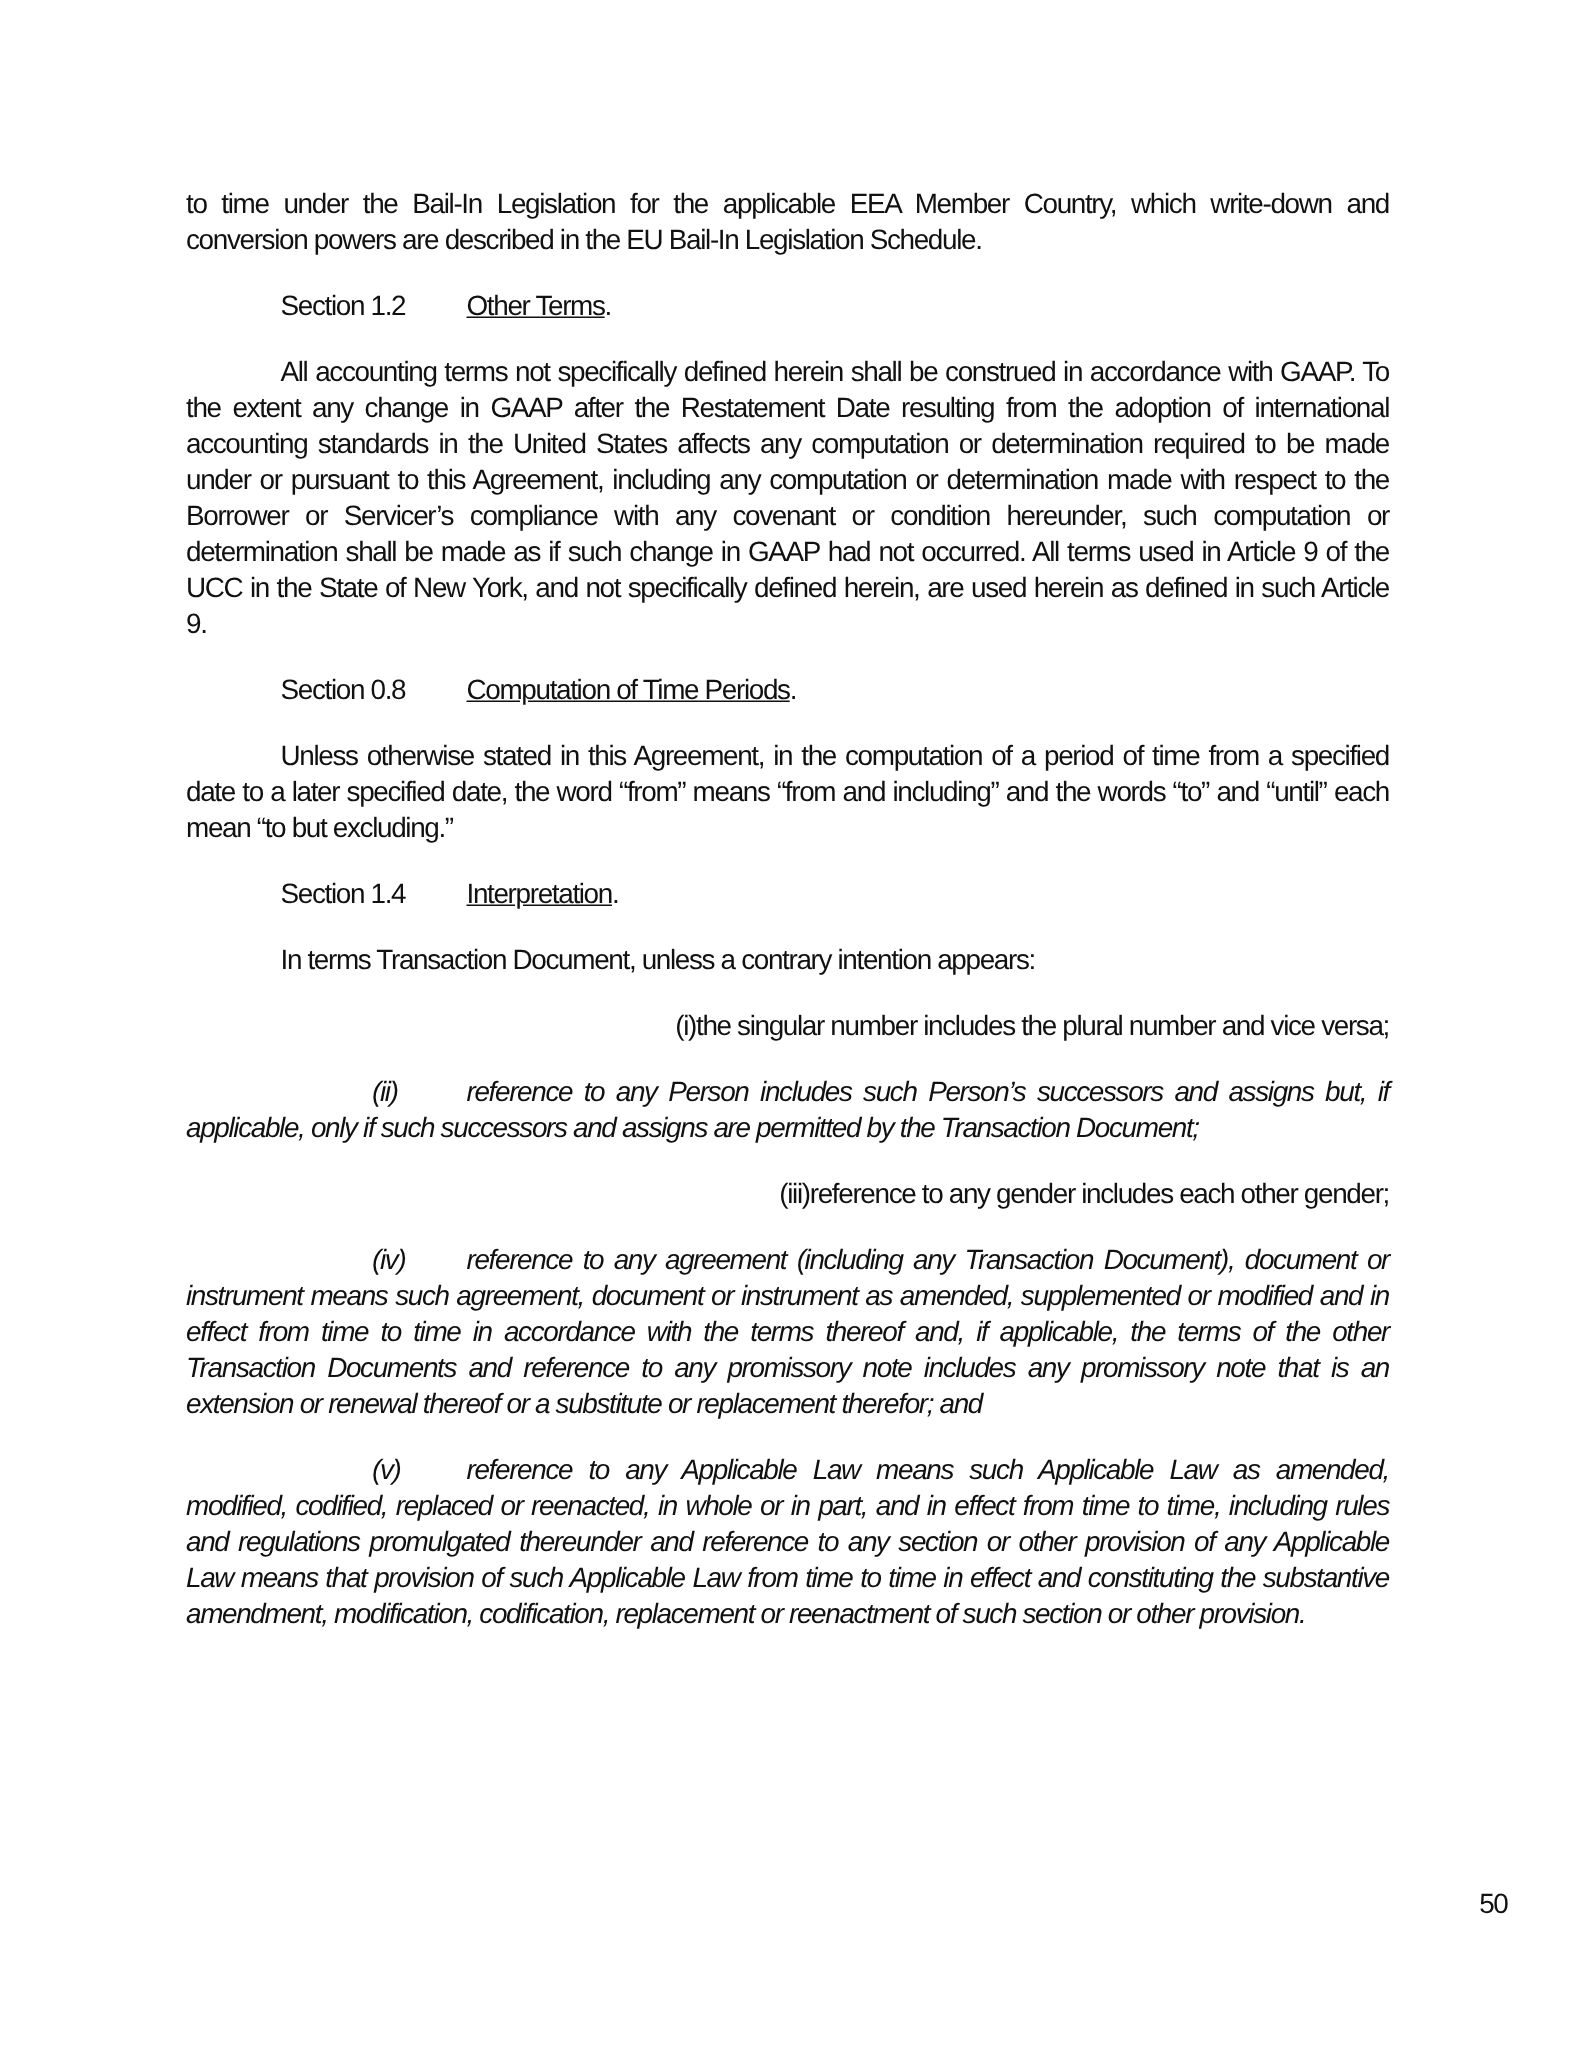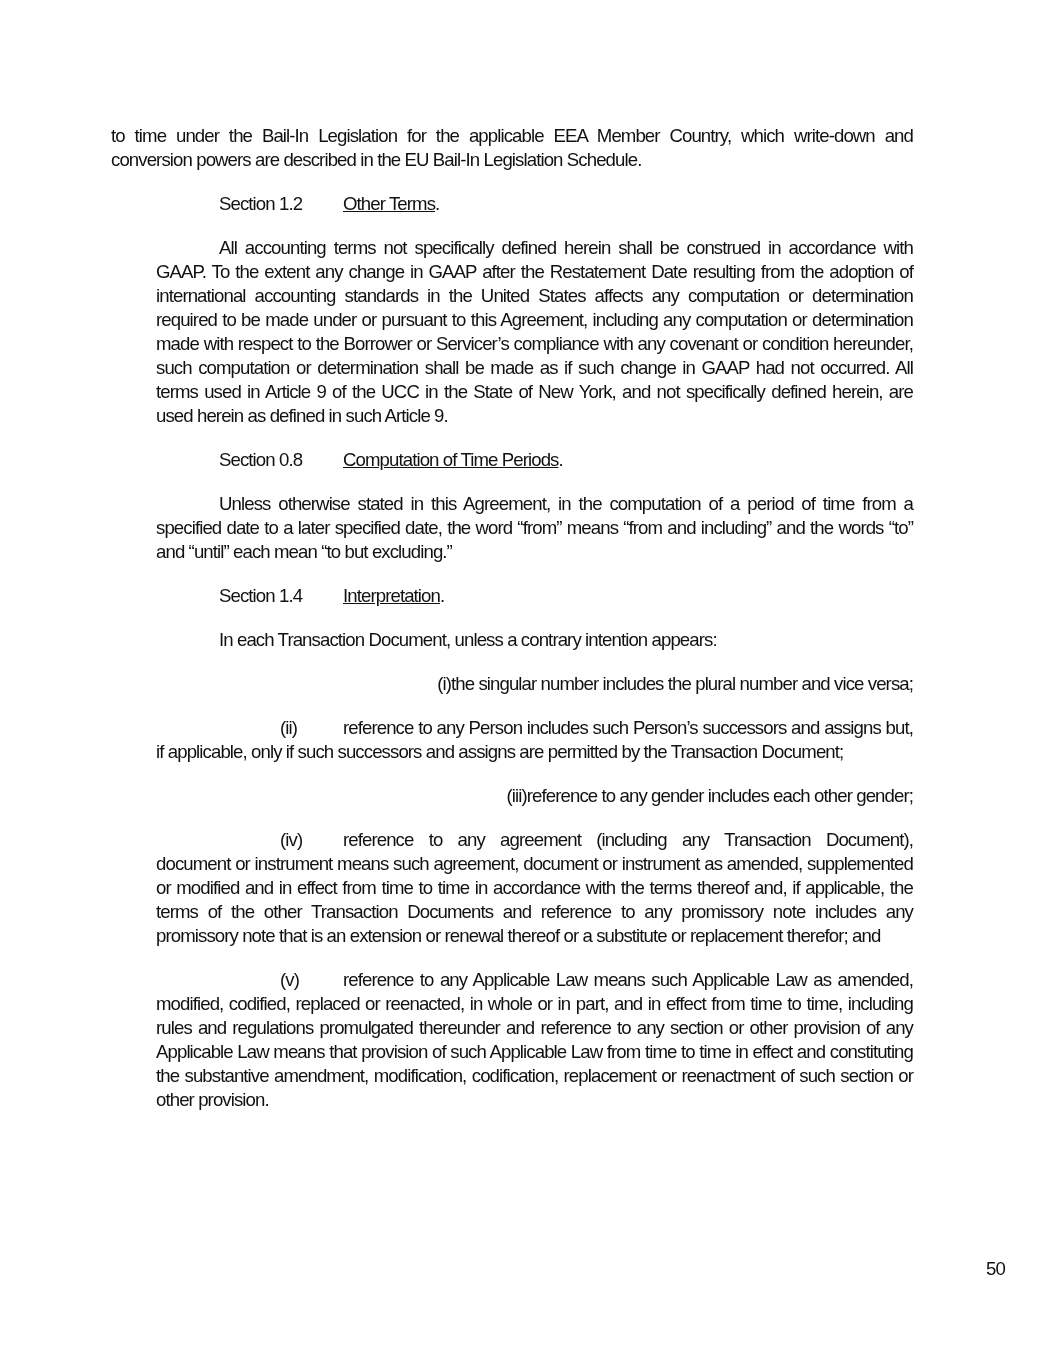--- a/index.html
+++ b/index.html
@@ -1,46 +1,46 @@
 <!DOCTYPE html>
 <html><head>
 <meta charset="utf-8">
 <style>
   html, body { margin: 0; padding: 0; background: #ffffff; }
   body { width: 1055px; height: 1365px; position: relative; overflow: hidden;
     font-family: "Liberation Sans", sans-serif; color: #111; }
-  .page { position: absolute; left: 111px; top: 124px; width: 802px;
+  .page { position: absolute; left: 124px; top: 124px; width: 802px;
     font-size: 18.6px; line-height: 24px; letter-spacing: -0.9px; word-spacing: 0px; }
   p { margin: 0; text-align: justify; }
-  .gap { margin-top: 20px; margin-left: 45px; }
+  .gap { margin-top: 20px; }
   .indent { text-indent: 63px; }
   .heading { padding-left: 63px; text-align: left; }
   .heading .num { display: inline-block; width: 124px; }
   .heading .title { text-decoration: underline; }
-  .item { text-indent: 124px; }
+  .item { text-indent: 124px; font-style: italic; }
   .item .lbl { display: inline-block; width: 63px; text-indent: 0; }
   .item-solo { padding-left: 124px; text-align: right; }
   .item-solo .lbl { display: inline-block; width: 63px; }
   .pagenum { position: absolute; top: 1258px; left: 0; width: 1005px; text-align: right;
     font-size: 18.6px; letter-spacing: -0.9px; }
 </style>
 </head>
 <body>
 
 <div class="page">
   <p>to time under the Bail-In Legislation for the applicable EEA Member Country, which write-down and conversion powers are described in the EU Bail-In Legislation Schedule.</p>
 
   <p class="heading gap"><span class="num">Section 1.2</span><span class="title">Other Terms</span><span>.</span></p>
   <p class="indent gap">All accounting terms not specifically defined herein shall be construed in accordance with GAAP.  To the extent any change in GAAP after the Restatement Date resulting from the adoption of international accounting standards in the United States affects any computation or determination required to be made under or pursuant to this Agreement, including any computation or determination made with respect to the Borrower or Servicer’s compliance with any covenant or condition hereunder, such computation or determination shall be made as if such change in GAAP had not occurred.  All terms used in Article 9 of the UCC in the State of New York, and not specifically defined herein, are used herein as defined in such Article 9.</p>
 
   <p class="heading gap"><span class="num">Section 0.8</span><span class="title">Computation of Time Periods</span><span>.</span></p>
   <p class="indent gap">Unless otherwise stated in this Agreement, in the computation of a period of time from a specified date to a later specified date, the word “from” means “from and including” and the words “to” and “until” each mean “to but excluding.”</p>
 
   <p class="heading gap"><span class="num">Section 1.4</span><span class="title">Interpretation</span><span>.</span></p>
-  <p class="indent gap">In each Transaction Document, unless a contrary intention appears:</p>
+  <p class="indent gap">In terms Transaction Document, unless a contrary intention appears:</p>
 
   <p class="item-solo gap"><span class="lbl">(i)</span><span>the singular number includes the plural number and vice versa;</span></p>
   <p class="item gap"><span class="lbl">(ii)</span><span>reference to any Person includes such Person’s successors and assigns but, if applicable, only if such successors and assigns are permitted by the Transaction Document;</span></p>
   <p class="item-solo gap"><span class="lbl">(iii)</span><span>reference to any gender includes each other gender;</span></p>
   <p class="item gap"><span class="lbl">(iv)</span><span>reference to any agreement (including any Transaction Document), document or instrument means such agreement, document or instrument as amended, supplemented or modified and in effect from time to time in accordance with the terms thereof and, if applicable, the terms of the other Transaction Documents and reference to any promissory note includes any promissory note that is an extension or renewal thereof or a substitute or replacement therefor; and</span></p>
   <p class="item gap"><span class="lbl">(v)</span><span>reference to any Applicable Law means such Applicable Law as amended, modified, codified, replaced or reenacted, in whole or in part, and in effect from time to time, including rules and regulations promulgated thereunder and reference to any section or other provision of any Applicable Law means that provision of such Applicable Law from time to time in effect and constituting the substantive amendment, modification, codification, replacement or reenactment of such section or other provision.</span></p>
 </div>
 
 <div class="pagenum">50</div>
 

